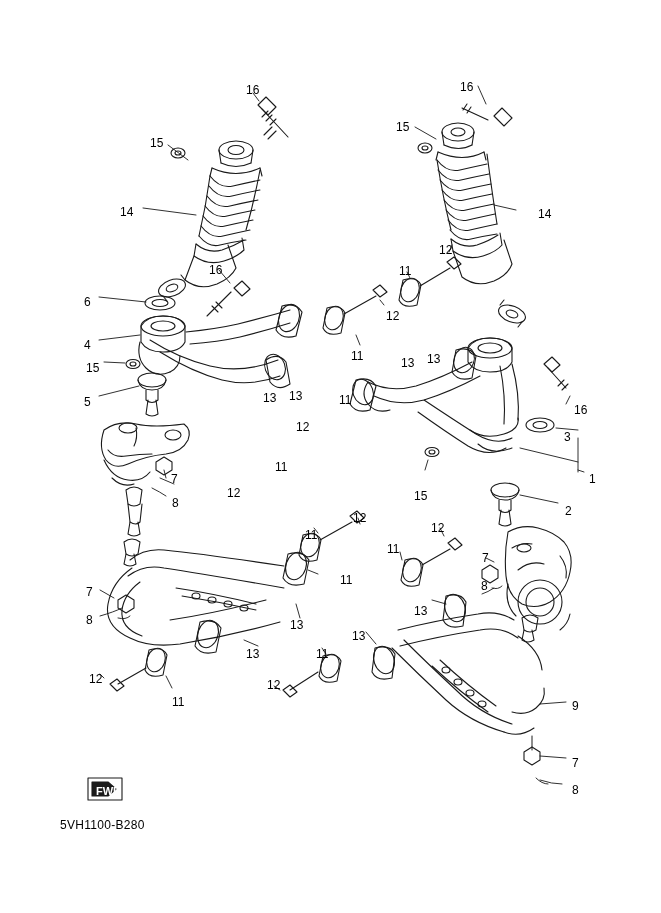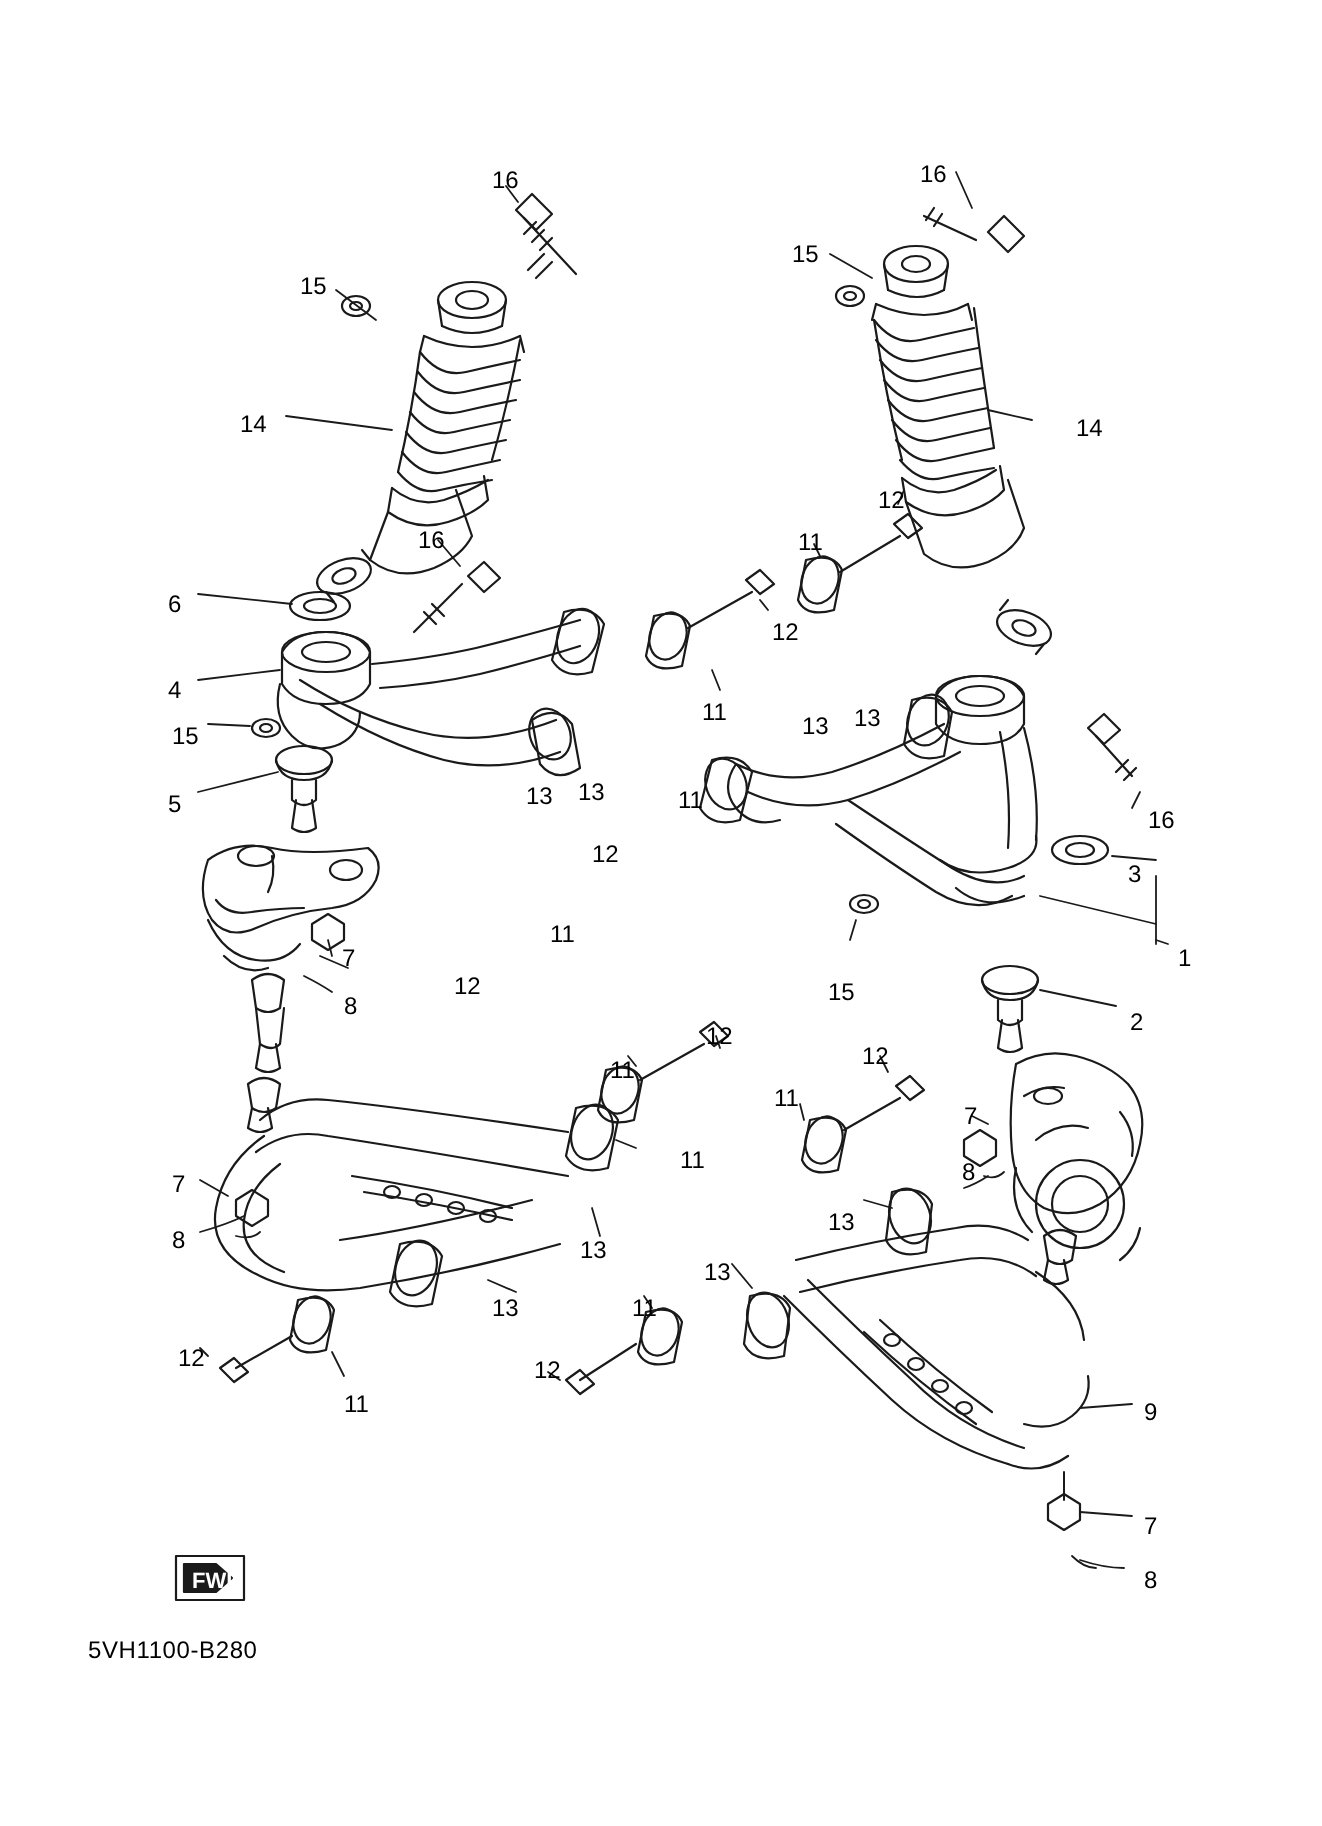--- a/index.html
+++ b/index.html
@@ -417,15 +417,15 @@
   <span class="callout" style="left:89px; top:673px;">12</span>
   <span class="callout" style="left:316px; top:648px;">11</span>
   <span class="callout" style="left:172px; top:696px;">11</span>
   <span class="callout" style="left:267px; top:679px;">12</span>
   <span class="callout" style="left:572px; top:700px;">9</span>
   <span class="callout" style="left:572px; top:757px;">7</span>
   <span class="callout" style="left:572px; top:784px;">8</span>
 
   <span class="fwd-label" style="left:96px; top:785px; color:#ffffff;">FWD</span>
 
-  <span class="diagram-code" style="left:44px; top:818px;">5VH1100-B280</span>
+  <span class="diagram-code" style="left:60px; top:818px;">5VH1100-B280</span>
 
 </div>
 
 </body></html>

